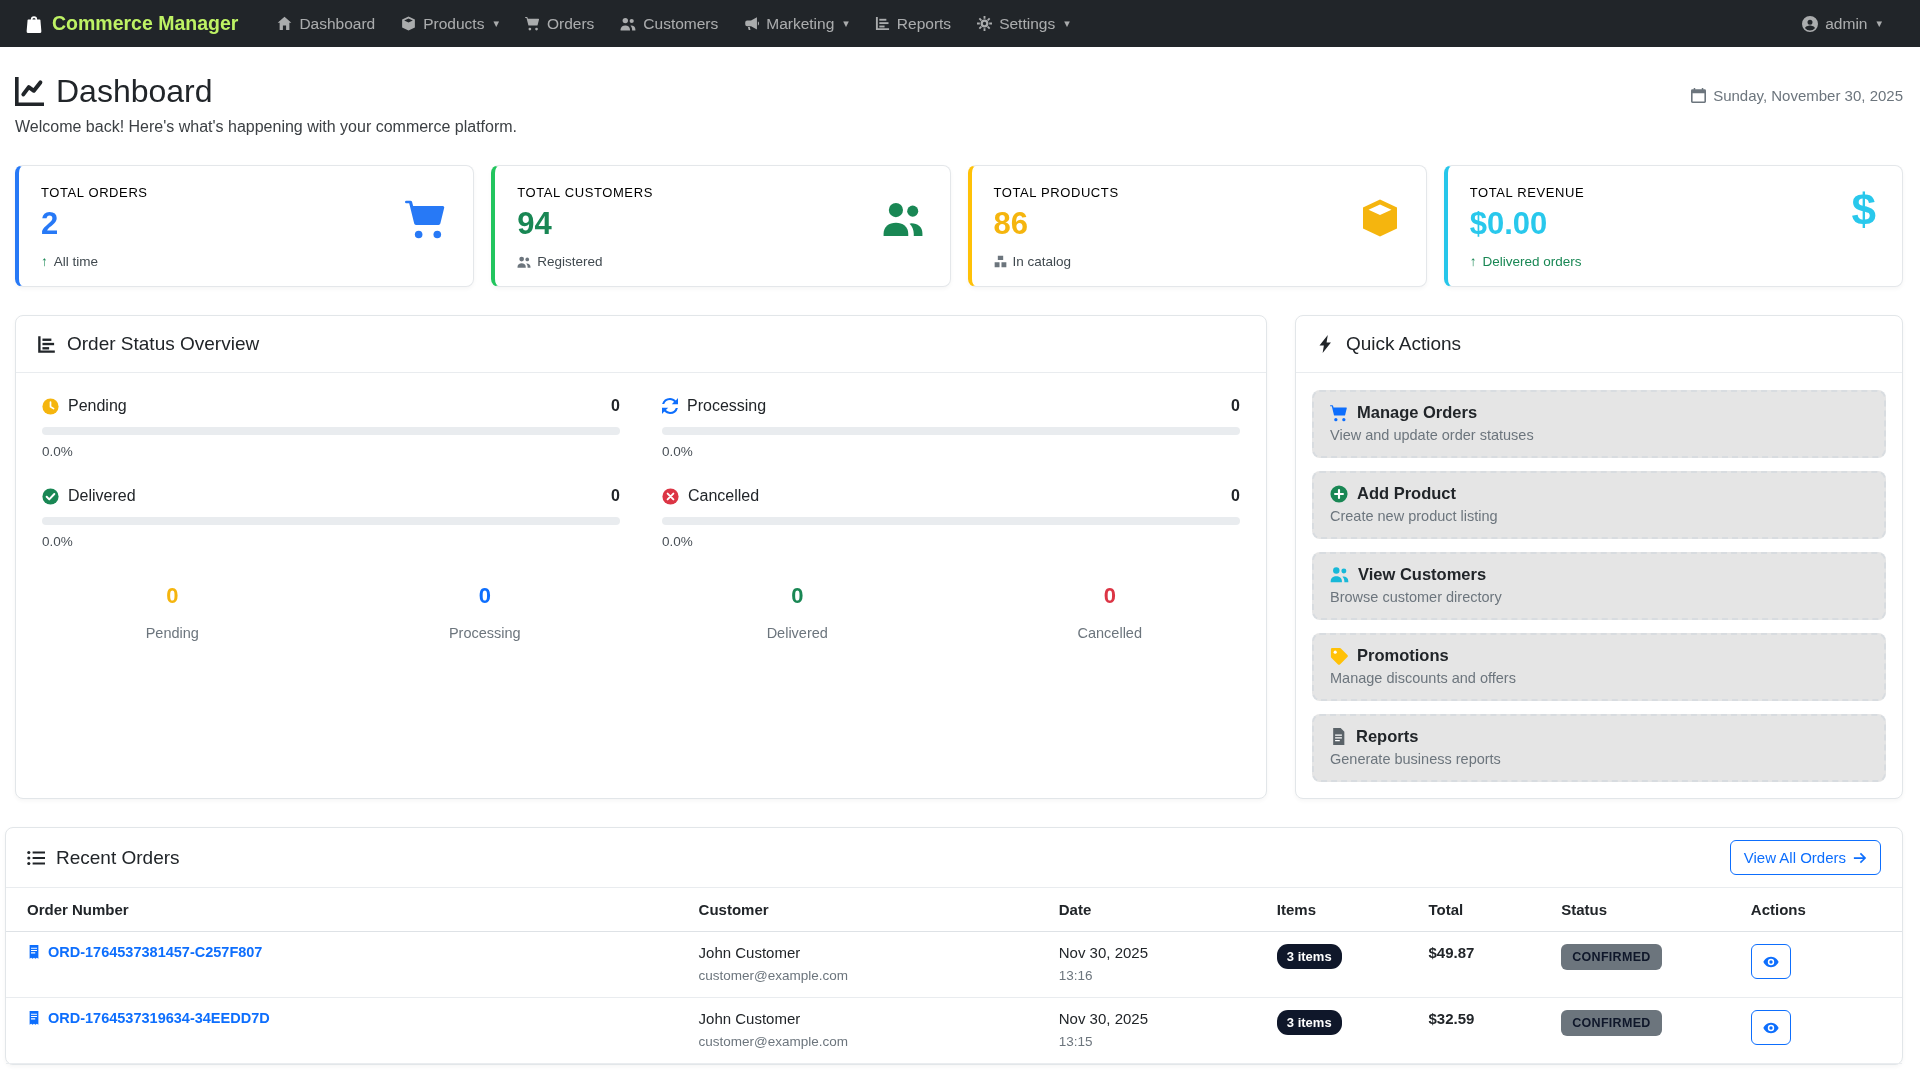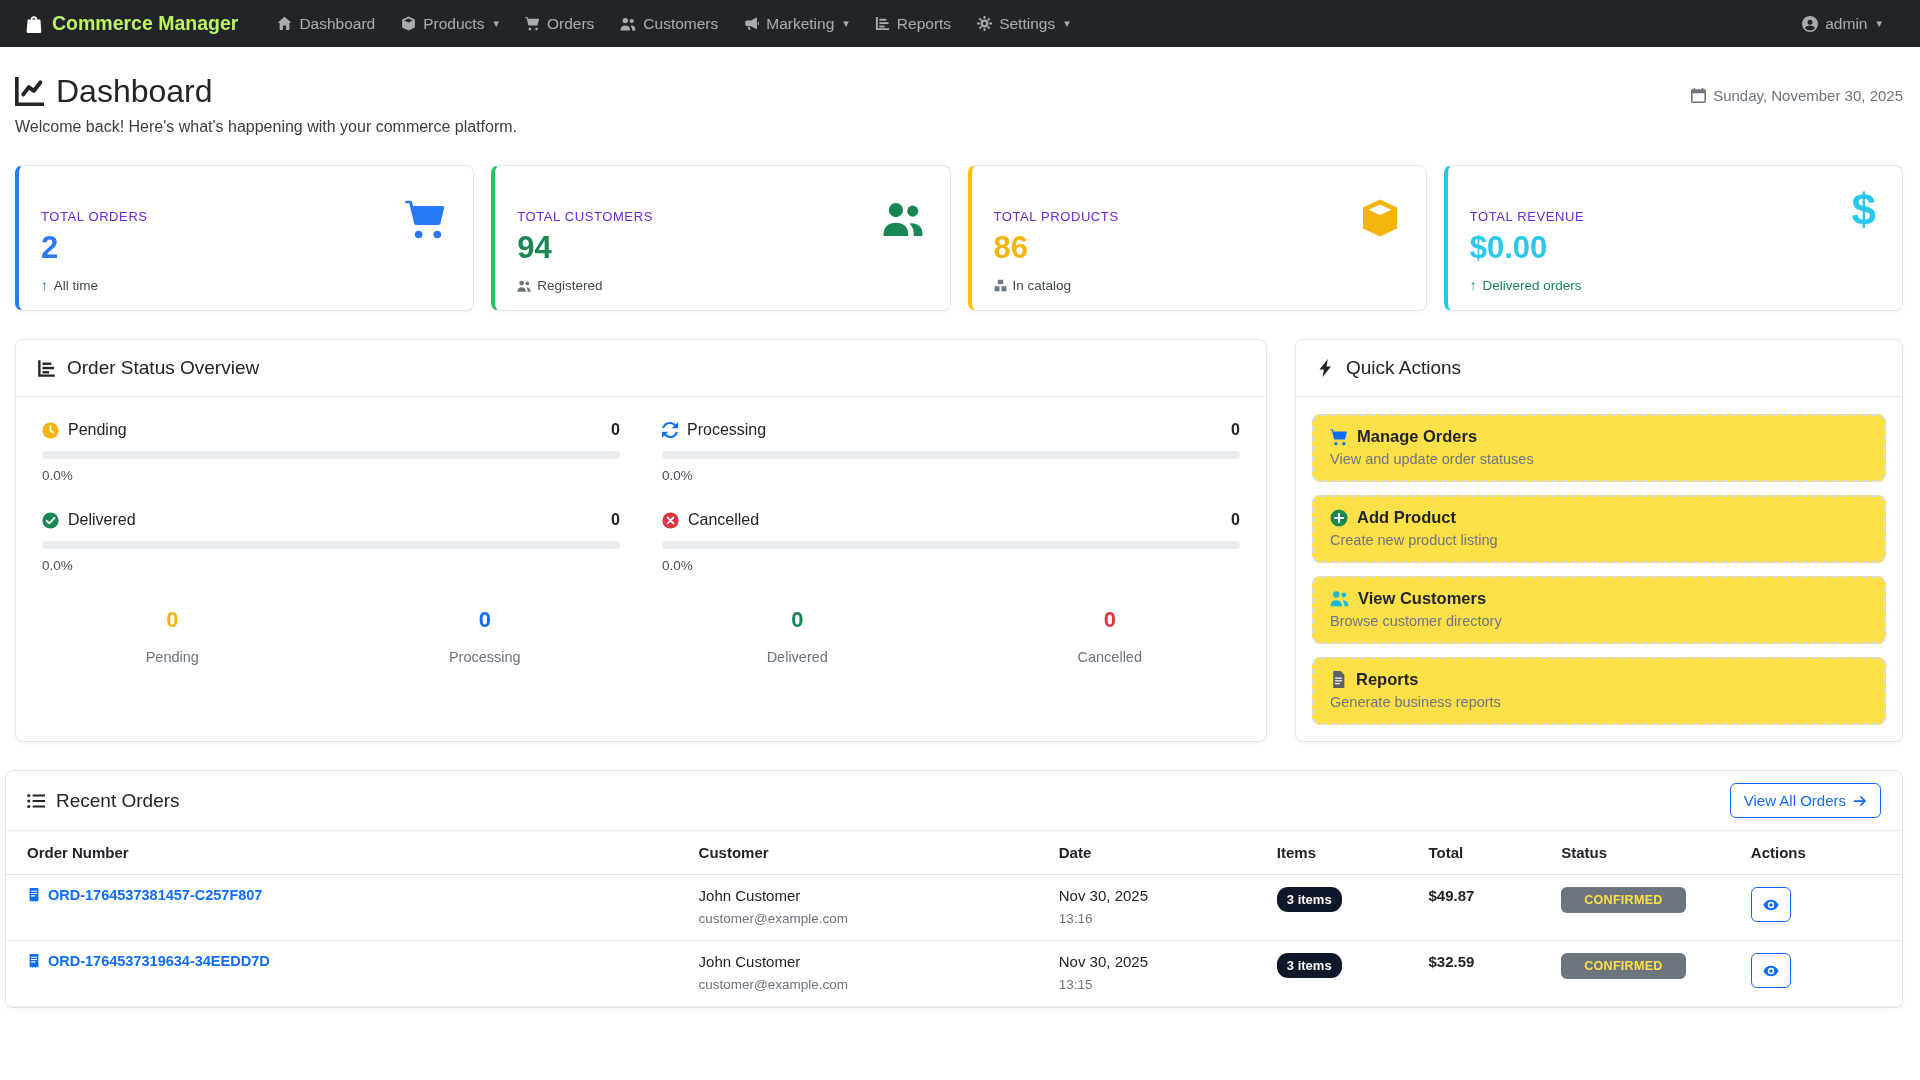--- a/index.html
+++ b/index.html
@@ -20,21 +20,21 @@
   .page-sub { font-size:16px; color:#3c4044; margin:8px 15px 0; }
   .page-date { font-size:15px; color:#6c757d; display:flex; align-items:center; gap:7px; margin-top:14px; }
 
   
   .stats-row { display:flex; gap:17px; padding:29px 17px 0 15px; }
   .stat-card { flex:1; border:1px solid #e4e7ea; border-radius:8px; padding:19px 22px 17px; position:relative; box-shadow:0 2px 4px rgba(0,0,0,.04); background:#fff; }
   .stat-card.b-blue  { border-left:4px solid #2779f6; }
   .stat-card.b-green { border-left:4px solid #22c55e; }
   .stat-card.b-yellow{ border-left:4px solid #ffc107; }
   .stat-card.b-cyan  { border-left:4px solid #26c6ea; }
-  .stat-label { font-size:13px; color:#6d28d9; letter-spacing:.6px;margin-top:24px; }
+  .stat-label { font-size:13px; color:#000000; letter-spacing:.6px; }
   .stat-value { font-size:31px; font-weight:700; margin:6px 0 12px; }
   .c-blue  { color:#2779f6; } .c-green { color:#198754; }
   .c-yellow{ color:#f5b50e; } .c-cyan  { color:#29c8ec; }
   .c-red   { color:#dc3545; } .c-proc  { color:#0d6efd; }
   .stat-icon { position:absolute; top:32px; right:26px; }
   .stat-foot { font-size:13.5px; color:#40494f; display:flex; align-items:center; gap:6px; }
   .stat-foot .up { color:#198754; font-weight:700; }
   .stat-foot.green-text { color:#198754; }
   .stat-foot .muted-ic { color:#6c757d; }
 
@@ -51,38 +51,38 @@
   .st-count { font-weight:700; }
   .progress { height:8px; background:#e9ecef; border-radius:4px; overflow:hidden; }
   .progress-fill { height:100%; width:0; }
   .st-pct { font-size:13.5px; color:#495057; margin-top:9px; }
   .status-summary { display:flex; margin:34px 0 0; }
   .sum-cell { flex:1; text-align:center; }
   .sum-val { font-size:22px; font-weight:700; }
   .sum-label { font-size:14.5px; color:#6c757d; margin-top:16px; }
 
   .qa-body { padding:4px 16px 16px; }
-  .qa-item { border:2px dashed #d8dce0; border-radius:8px; padding:11px 16px 13px; margin-top:13px; cursor:pointer; background:#fde047; }
+  .qa-item { border:2px dashed #d8dce0; border-radius:8px; padding:11px 16px 13px; margin-top:13px; cursor:pointer; background:#e5e5e5; }
   .qa-title { display:flex; align-items:center; gap:9px; font-size:16.5px; font-weight:700; }
   .qa-desc { font-size:14.5px; color:#6c757d; margin-top:5px; }
 
   
   .orders-panel { margin:28px 17px 0 5px; }
   .orders-head { display:flex; justify-content:space-between; align-items:center; padding:12px 21px; border-bottom:1px solid #e9ecef; }
   .orders-title { display:flex; align-items:center; gap:11px; font-size:19px; font-weight:500; }
   .btn-outline { display:flex; align-items:center; gap:7px; border:1px solid #0d6efd; color:#0d6efd; background:#fff; border-radius:6px; padding:8px 13px; font-size:15px; font-family:inherit; cursor:pointer; }
   table { width:100%; border-collapse:collapse; }
   th { text-align:left; font-size:15px; font-weight:700; padding:13px 10px; border-bottom:1px solid #dee2e6; }
   td { padding:12px 10px 14px; border-bottom:1px solid #e9ecef; vertical-align:top; font-size:15px; }
   tr:last-child td { border-bottom:1px solid #e9ecef; }
   th:first-child, td:first-child { padding-left:21px; }
   .order-link { color:#0d6efd; font-weight:700; font-size:14.5px; display:flex; align-items:center; gap:7px; text-decoration:none; cursor:pointer; }
   .sub-line { font-size:13.5px; color:#6c757d; margin-top:7px; }
   .badge-pill { display:inline-block; background:#0f172a; color:#fff; font-size:13px; font-weight:700; padding:5px 10px; border-radius:11px; }
-  .badge-status { display:inline-block; background:#6c757d; color:#fde047; font-size:12.5px; font-weight:700; letter-spacing:.3px; padding:6px 23px; border-radius:6px; }
+  .badge-status { display:inline-block; background:#6c757d; color:#0f172a; font-size:12.5px; font-weight:700; letter-spacing:.3px; padding:6px 11px; border-radius:6px; }
   .btn-eye { width:40px; height:35px; border:1px solid #0d6efd; background:#fff; color:#0d6efd; border-radius:6px; display:flex; align-items:center; justify-content:center; cursor:pointer; }
   .col-on{width:36%} .col-cu{width:19%} .col-da{width:11.5%} .col-it{width:8%} .col-to{width:7%} .col-st{width:10%}
 </style>
 </head>
 <body>
 
 <svg width="0" height="0" style="position:absolute">
   <defs>
     <g id="ic-bag">
         <path d="M5.2 4a2.8 2.8 0 0 1 5.6 0h2.3a.6.6 0 0 1 .6.55l.85 9.8A1.5 1.5 0 0 1 13.06 16H2.94a1.5 1.5 0 0 1-1.49-1.65l.85-9.8A.6.6 0 0 1 2.9 4h2.3zm1.4 0h2.8a1.4 1.4 0 0 0-2.8 0z"></path>
@@ -428,20 +428,29 @@
         <div class="qa-desc">Create new product listing</div>
       </div>
       <div class="qa-item">
         <div class="qa-title">
           <svg class="i" width="19" height="19" viewBox="0 0 16 16" fill="#17b8d8">
               <use href="#ic-users"></use>
             </svg>
           <span>View Customers</span>
         </div>
         <div class="qa-desc">Browse customer directory</div>
+      </div>
+      <div class="qa-item">
+        <div class="qa-title">
+          <svg class="i" width="18" height="18" viewBox="0 0 16 16" fill="#ffc107">
+              <use href="#ic-tag"></use>
+            </svg>
+          <span>Promotions</span>
+        </div>
+        <div class="qa-desc">Manage discounts and offers</div>
       </div>
       <div class="qa-item">
         <div class="qa-title">
           <svg class="i" width="17" height="17" viewBox="0 0 16 16" fill="#5a6268">
               <use href="#ic-file"></use>
             </svg>
           <span>Reports</span>
         </div>
         <div class="qa-desc">Generate business reports</div>
       </div>

